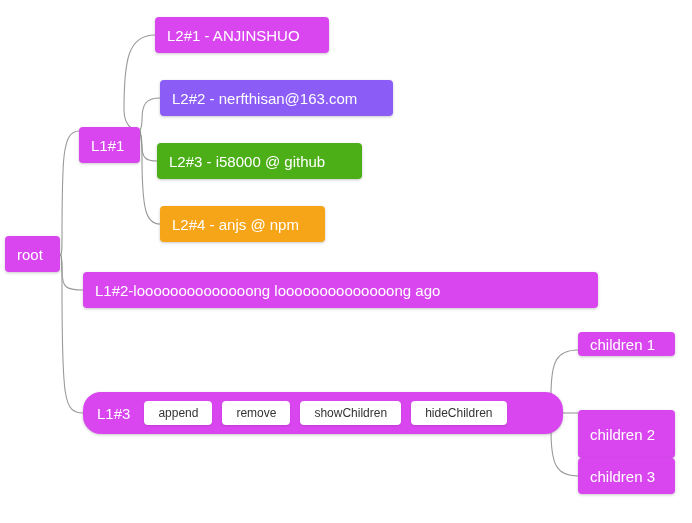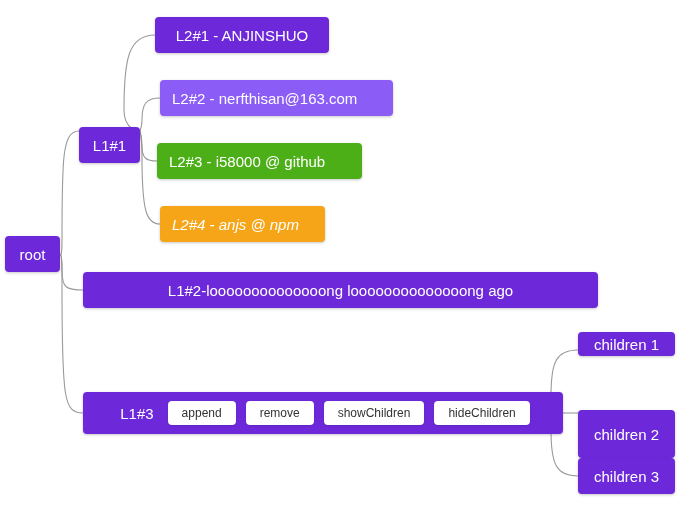--- a/index.html
+++ b/index.html
@@ -43,21 +43,21 @@
     line-height: 1;
     white-space: nowrap;
     box-shadow: 0 1px 3px rgba(0,0,0,0.22);
     padding: 0 12px;
     cursor: pointer;
   }
   .node .node-label {
     display: inline-block;
   }
 
-  .node.blue   { background: #6d28d9; justify-content: center; }
+  .node.blue   { background: #d946ef; }
   .node.red    { background: #8b5cf6; }
   .node.green  { background: #4caf17; }
   .node.orange { background: #f5a517; }
 
   .node.with-buttons {
     padding: 0 10px 0 14px;
     gap: 10px;
   }
   .node.with-buttons .node-label {
     margin-right: 4px;
@@ -114,29 +114,29 @@
   </div>
 
   <div class="node red" style="left:160px; top:80px; width:233px; height:36px;">
     <span class="node-label">L2#2 - nerfthisan@163.com</span>
   </div>
 
   <div class="node green" style="left:157px; top:143px; width:205px; height:36px;">
     <span class="node-label">L2#3 - i58000 @ github</span>
   </div>
 
-  <div class="node orange" style="left:160px; top:206px; width:165px; height:36px;font-style:italic;">
+  <div class="node orange" style="left:160px; top:206px; width:165px; height:36px;">
     <span class="node-label">L2#4 - anjs @ npm</span>
   </div>
 
   <div class="node blue" style="left:83px; top:272px; width:515px; height:36px;">
     <span class="node-label">L1#2-loooooooooooooong loooooooooooooong ago</span>
   </div>
 
-  <div class="node blue with-buttons" style="left:83px; top:392px; width:480px; height:42px;">
+  <div class="node blue with-buttons" style="left:83px; top:392px; width:480px; height:42px;border-radius:18px;">
     <span class="node-label">L1#3</span>
     <button class="nodebtn">append</button>
     <button class="nodebtn">remove</button>
     <button class="nodebtn">showChildren</button>
     <button class="nodebtn">hideChildren</button>
   </div>
 
   <div class="node blue" style="left:578px; top:332px; width:97px; height:24px;">
     <span class="node-label">children 1</span>
   </div>

